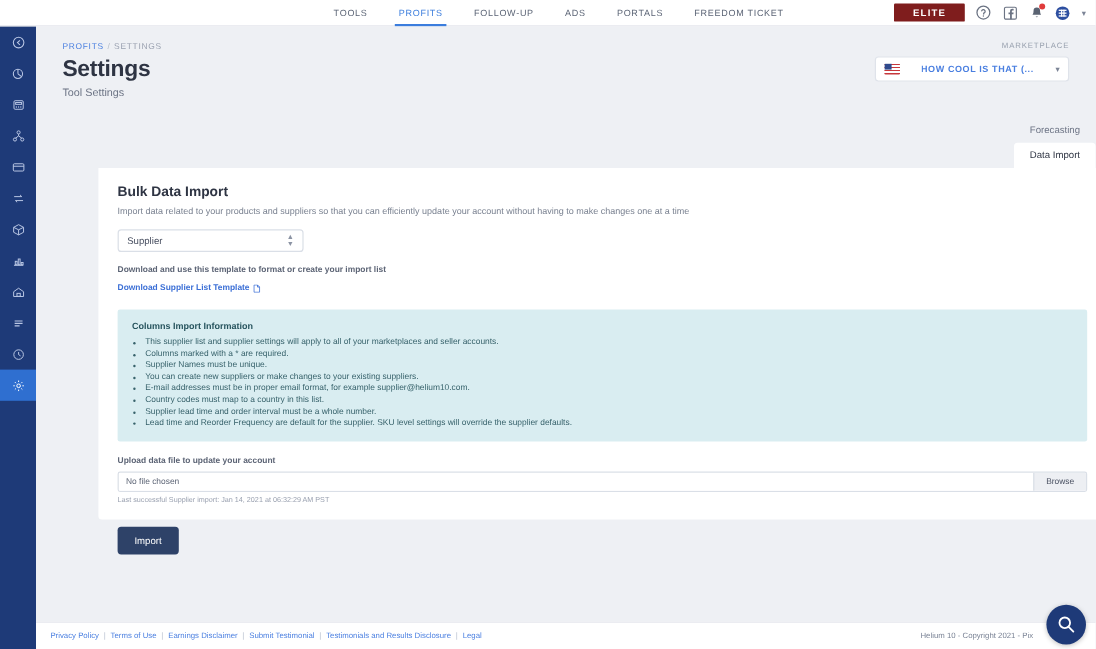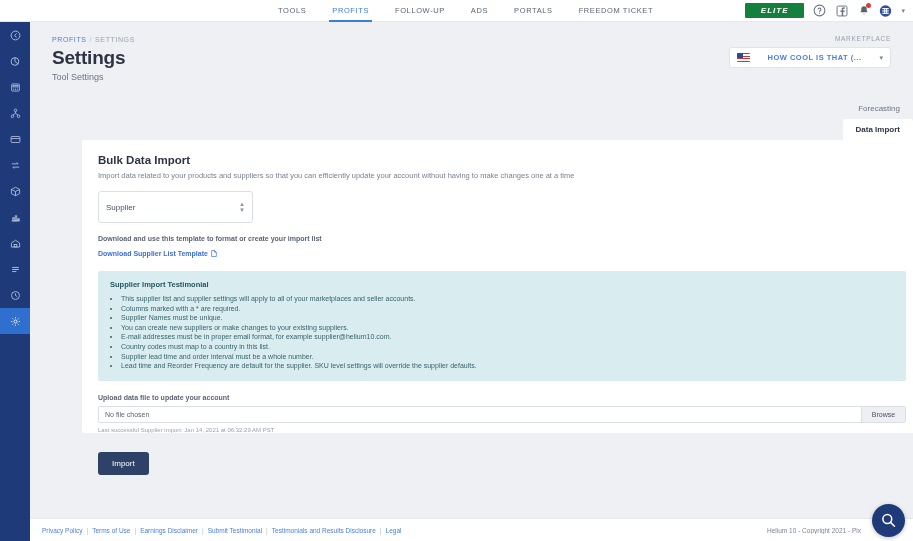--- a/index.html
+++ b/index.html
@@ -19,21 +19,21 @@
   .topnav-item {
     font-size: 7.5px; letter-spacing: .6px; color: #5b6475; text-transform: uppercase;
     height: 22px; display: flex; align-items: center; cursor: pointer; position: relative;
   }
   .topnav-item.active { color: #3b7ddd; }
   .topnav-item.active:after {
     content: ""; position: absolute; left: -3px; right: -3px; bottom: 0; height: 2px; background: #3b7ddd;
   }
   .topright { margin-left: auto; display: flex; align-items: center; gap: 9px; padding-right: 8px; }
   .elite-badge {
-    background: #15803d; color: #fff; font-size: 8px; font-style: italic; font-weight: bold;
+    background: #7f1d1d; color: #fff; font-size: 8px; font-weight: bold;
     letter-spacing: 1px; padding: 3px 16px; border-radius: 1px;
   }
   .ticon { width: 13px; height: 13px; display: inline-flex; align-items: center; justify-content: center; position: relative; cursor: pointer; }
   .reddot { position: absolute; top: -1px; right: -1px; width: 5px; height: 5px; border-radius: 50%; background: #e03b3b; }
   .chev { font-size: 7px; color: #7b8496; cursor: pointer; }
 
   
   .sidebar {
     position: absolute; top: 0; left: 0; width: 30px; height: 541px;
     background: #1e3a78; display: flex; flex-direction: column; align-items: center;
@@ -64,32 +64,32 @@
   .flag:before { content:""; position:absolute; left:0; top:0; width:6px; height:5px; background:#2f4a8c; }
   .market-name { font-size: 7.5px; color: #4a7fe0; letter-spacing: .5px; font-weight: bold; flex: 1; white-space: nowrap; overflow: hidden; }
   .market-chev { font-size: 7px; color: #7b8496; }
 
   
   .tabs { margin: 16px 0 0 52px; display: flex; align-items: flex-end; gap: 0; flex-direction: column; }
   .tab {
     font-size: 8px; color: #69718189; padding: 6px 13px 6px; cursor: pointer; color: #6d7485;
     border-radius: 3px 3px 0 0;
   }
-  .tab.active { background: #fff; color: #2e3443; font-weight: bold; }
+  .tab.active { background: #fff; color: #2e3443; font-weight: normal; }
 
   
   .card {
     margin: 0 0 0 52px; width: 840px; background: #fff; border-radius: 0 3px 3px 3px;
     padding: 14px 16px 22px; height: 293px;
   }
   .card h2 { font-size: 11.5px; color: #2e3443; font-weight: bold; }
   .card .desc { font-size: 7.5px; color: #7a8291; margin-top: 5px; }
 
   .sel {
-    margin-top: 11px; width: 155px; height: 32px; border: 1px solid #dadfe7; border-radius: 3px;
+    margin-top: 11px; width: 155px; height: 19px; border: 1px solid #dadfe7; border-radius: 3px;
     background: #fff; display: flex; align-items: center; padding: 0 7px; font-size: 8px; color: #4a5162; cursor: pointer;
   }
   .sel .arrows { margin-left: auto; font-size: 6px; color: #8b93a3; line-height: 6px; text-align: center; }
 
   .dl-label { margin-top: 12px; font-size: 7px; color: #5c6475; font-weight: bold; }
   .dl-link { margin-top: 3px; font-size: 7px; color: #3b6fd6; font-weight: bold; cursor: pointer; display: inline-flex; align-items: center; gap: 3px; }
 
   .infobox { margin-top: 11px; background: #d9edf1; border-radius: 2px; padding: 9px 12px 10px; }
   .infobox h3 { font-size: 7.5px; color: #27545e; font-weight: bold; }
   .infobox ul { margin: 5px 0 0 11px; }
@@ -294,21 +294,21 @@
     <div class="dl-label">Download and use this template to format or create your import list</div>
     <div class="dl-link">
       <span>Download Supplier List Template</span>
       <svg width="6" height="7" viewBox="0 0 10 12" fill="none" stroke="#3b6fd6" stroke-width="1.2">
           <path d="M1 .8h5l3 3v7.4H1z"></path>
           <path d="M6 .8v3h3"></path>
         </svg>
     </div>
 
     <div class="infobox">
-      <h3>Supplier Import Testimonial</h3>
+      <h3>Columns Import Information</h3>
       <ul>
         <li>This supplier list and supplier settings will apply to all of your marketplaces and seller accounts.</li>
         <li>Columns marked with a * are required.</li>
         <li>Supplier Names must be unique.</li>
         <li>You can create new suppliers or make changes to your existing suppliers.</li>
         <li>E-mail addresses must be in proper email format, for example supplier@helium10.com.</li>
         <li>Country codes must map to a country in this list.</li>
         <li>Supplier lead time and order interval must be a whole number.</li>
         <li>Lead time and Reorder Frequency are default for the supplier. SKU level settings will override the supplier defaults.</li>
       </ul>

